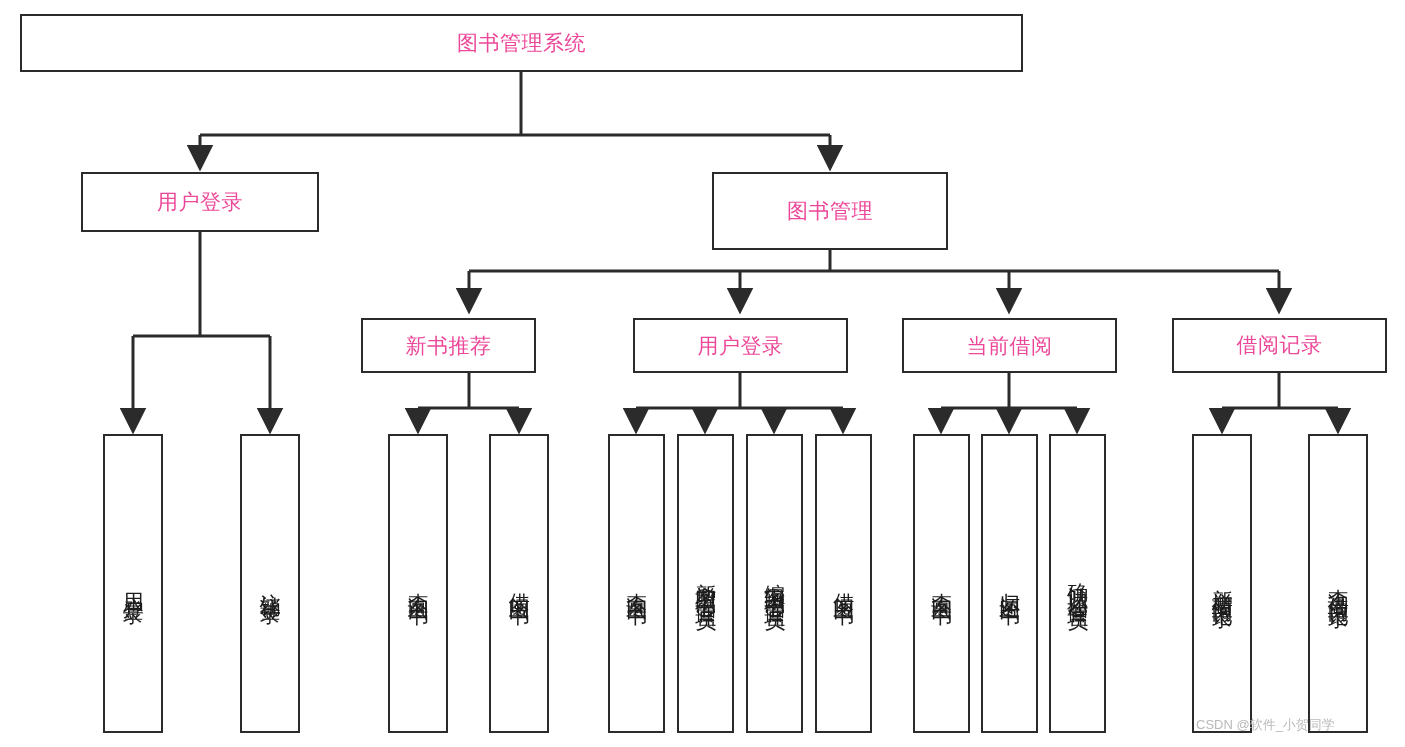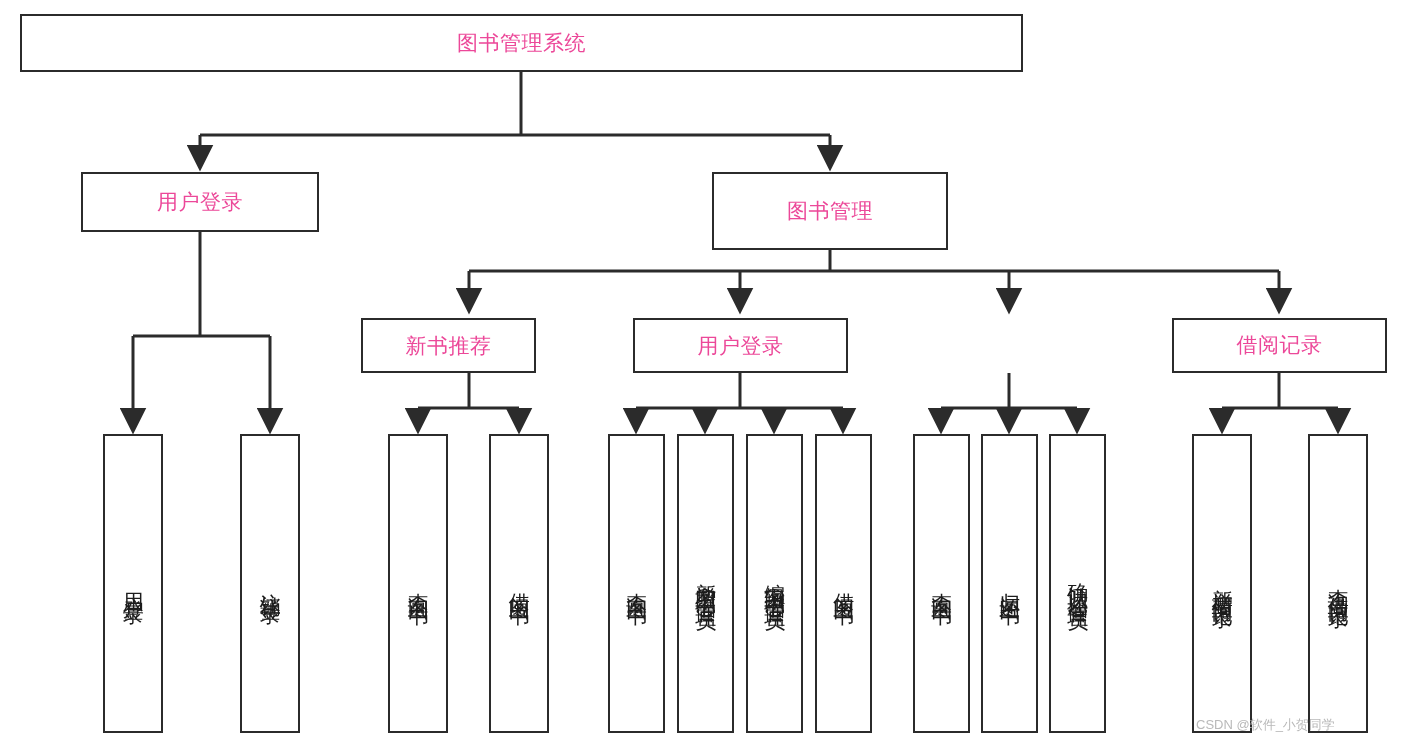--- a/index.html
+++ b/index.html
@@ -126,20 +126,23 @@
   </div>
 
   <div class="node-box" style="left:361px; top:318px; width:175px; height:55px;">
     <span class="node-label-h">新书推荐</span>
   </div>
 
   <div class="node-box" style="left:633px; top:318px; width:215px; height:55px;">
     <span class="node-label-h">用户登录</span>
   </div>
 
+  <div class="node-box" style="left:902px; top:318px; width:215px; height:55px;">
+    <span class="node-label-h">当前借阅</span>
+  </div>
 
   <div class="node-box" style="left:1172px; top:318px; width:215px; height:55px;font-family:Liberation Serif, serif;">
     <span class="node-label-h">借阅记录</span>
   </div>
 
   <div class="node-box" style="left:103px; top:434px; width:60px; height:299px;">
     <span class="node-label-v">用户登录</span>
   </div>
 
   <div class="node-box" style="left:240px; top:434px; width:60px; height:299px;">

